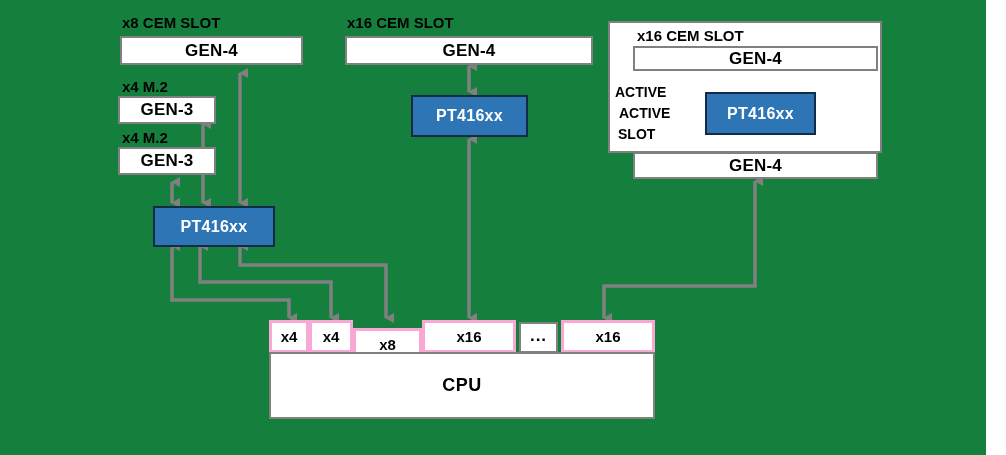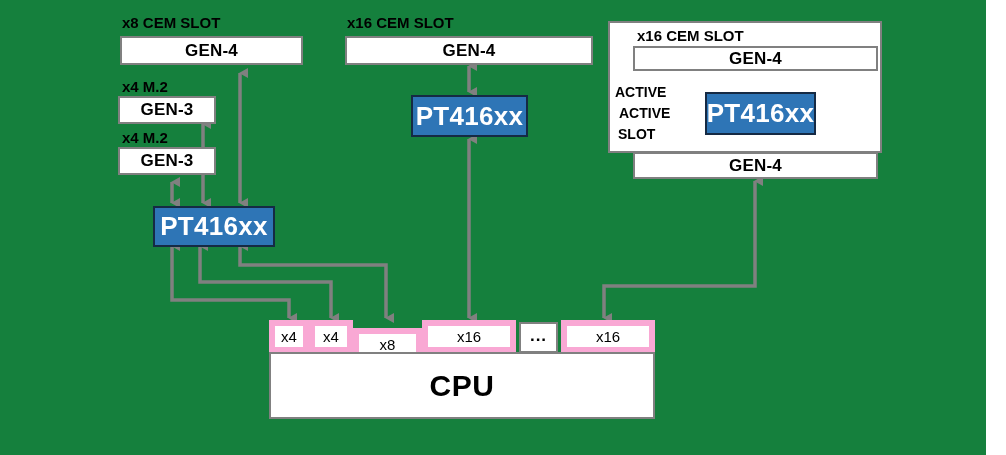--- a/index.html
+++ b/index.html
@@ -35,21 +35,21 @@
   .slot-box {
     border: 2px solid #808080;
     font-size: 17px;
     letter-spacing: 0.2px;
     text-align: right;
   }
   .chip-box {
     border: 2px solid #152a44;
     background: #2e75b6;
     color: #ffffff;
-    font-size: 26px;
+    font-size: 16px;
     letter-spacing: 0.3px;
   }
   .caption {
     position: absolute;
     font-weight: bold;
     font-size: 15px;
     color: #000000;
     white-space: nowrap;
     background: transparent;
   }
@@ -63,39 +63,39 @@
     position: absolute;
     font-weight: bold;
     font-size: 14px;
     line-height: 20px;
     color: #000000;
     white-space: nowrap;
   }
   .port-box {
     position: absolute;
     box-sizing: border-box;
-    border: 6px solid #f9a8d4;
+    border: 3px solid #f9a8d4;
     background: #ffffff;
     display: flex;
     align-items: center;
     justify-content: center;
-    font-weight: normal;
+    font-weight: bold;
     font-size: 15px;
     color: #000000;
   }
   .cpu-box {
     position: absolute;
     box-sizing: border-box;
     border: 2px solid #808080;
     background: #ffffff;
     display: flex;
     align-items: center;
     justify-content: center;
     font-weight: bold;
-    font-size: 30px;
+    font-size: 18px;
     color: #000000;
     letter-spacing: 0.5px;
   }
   .dots-box {
     position: absolute;
     box-sizing: border-box;
     border: 2px solid #808080;
     background: #ffffff;
     display: flex;
     align-items: center;

